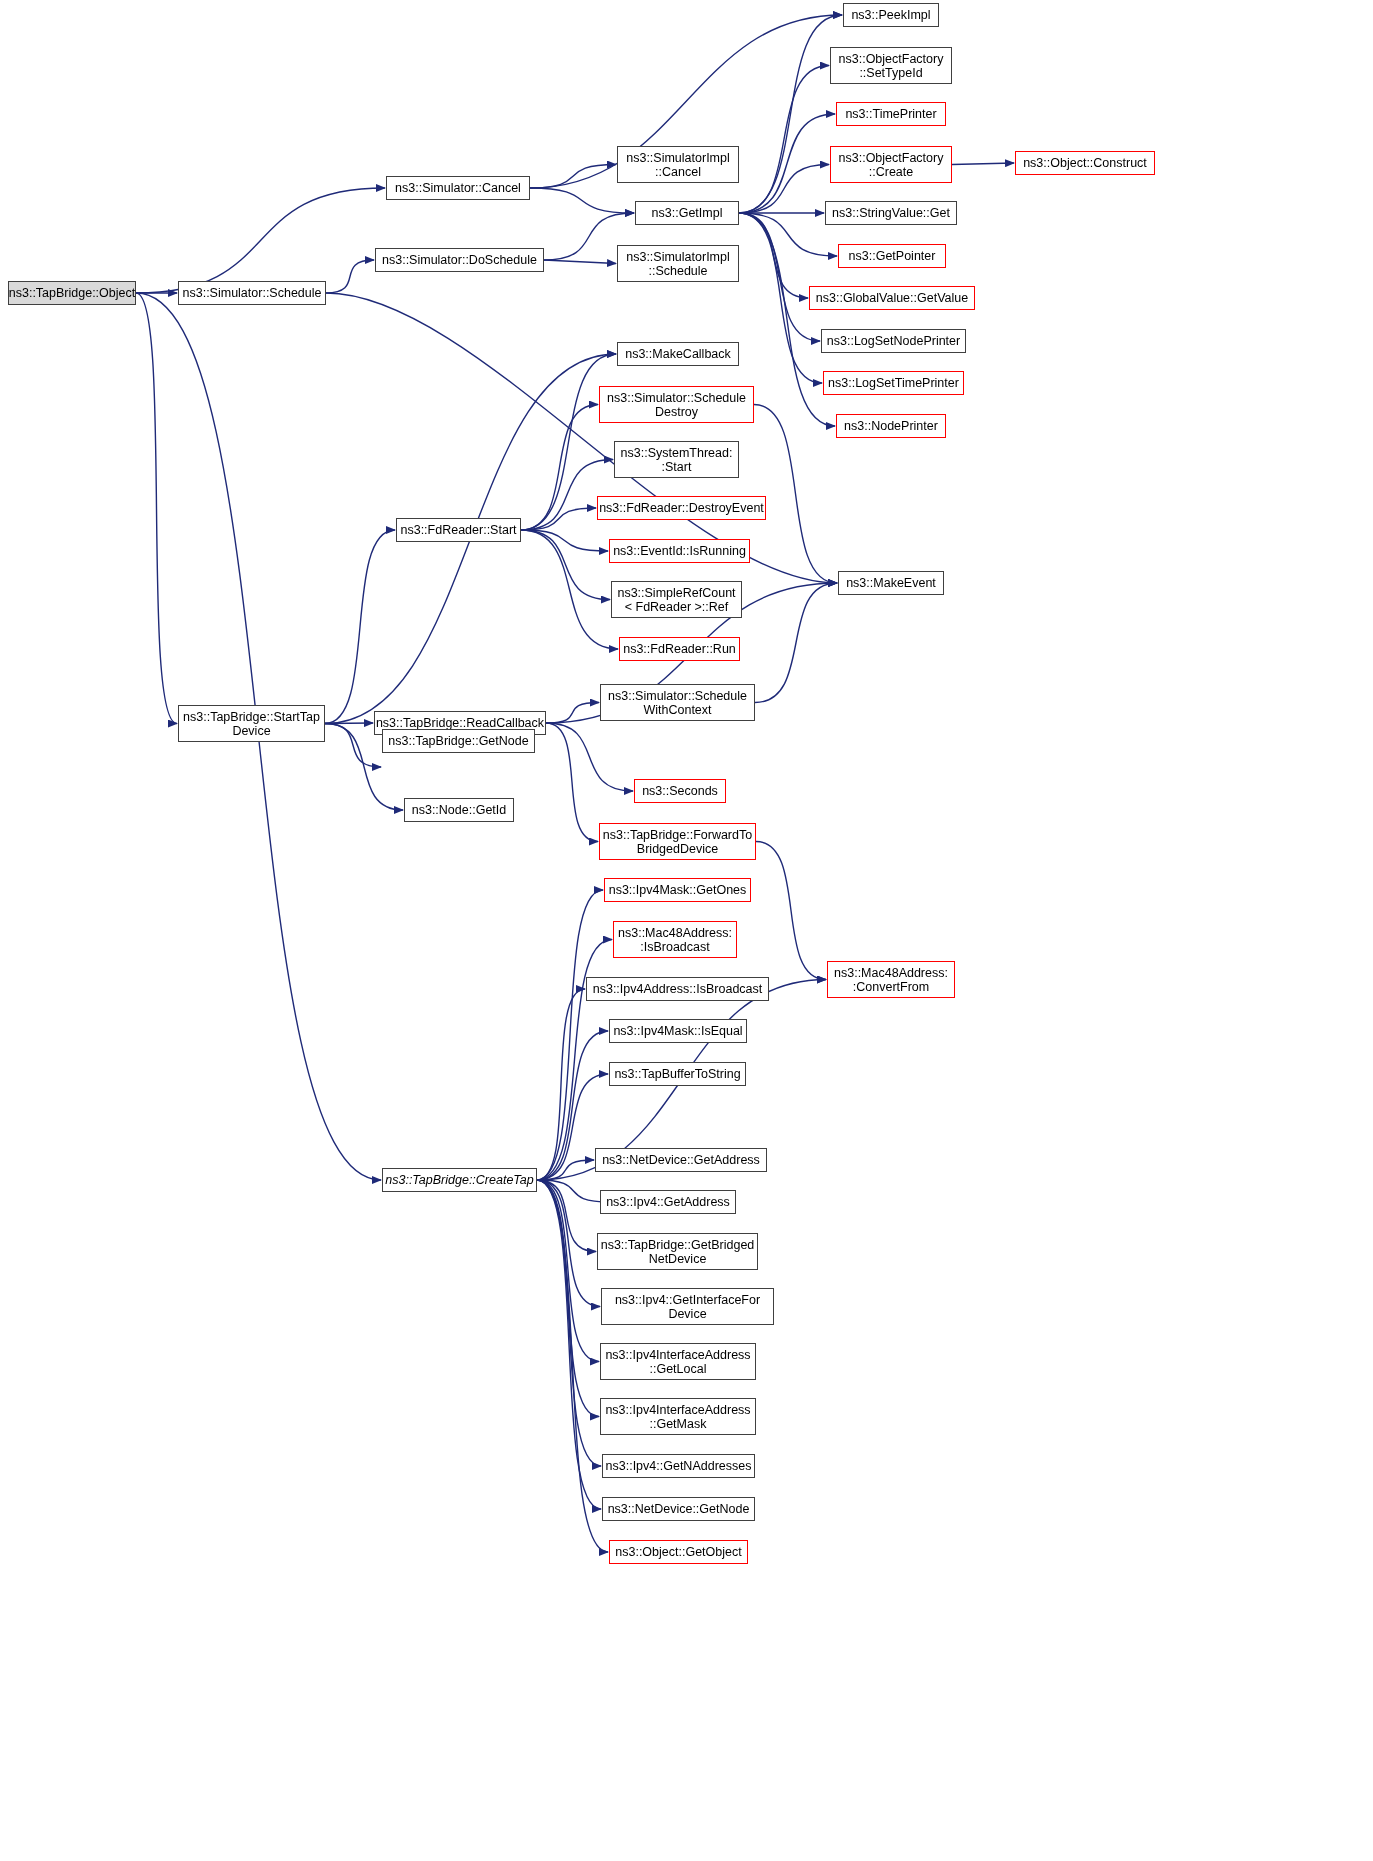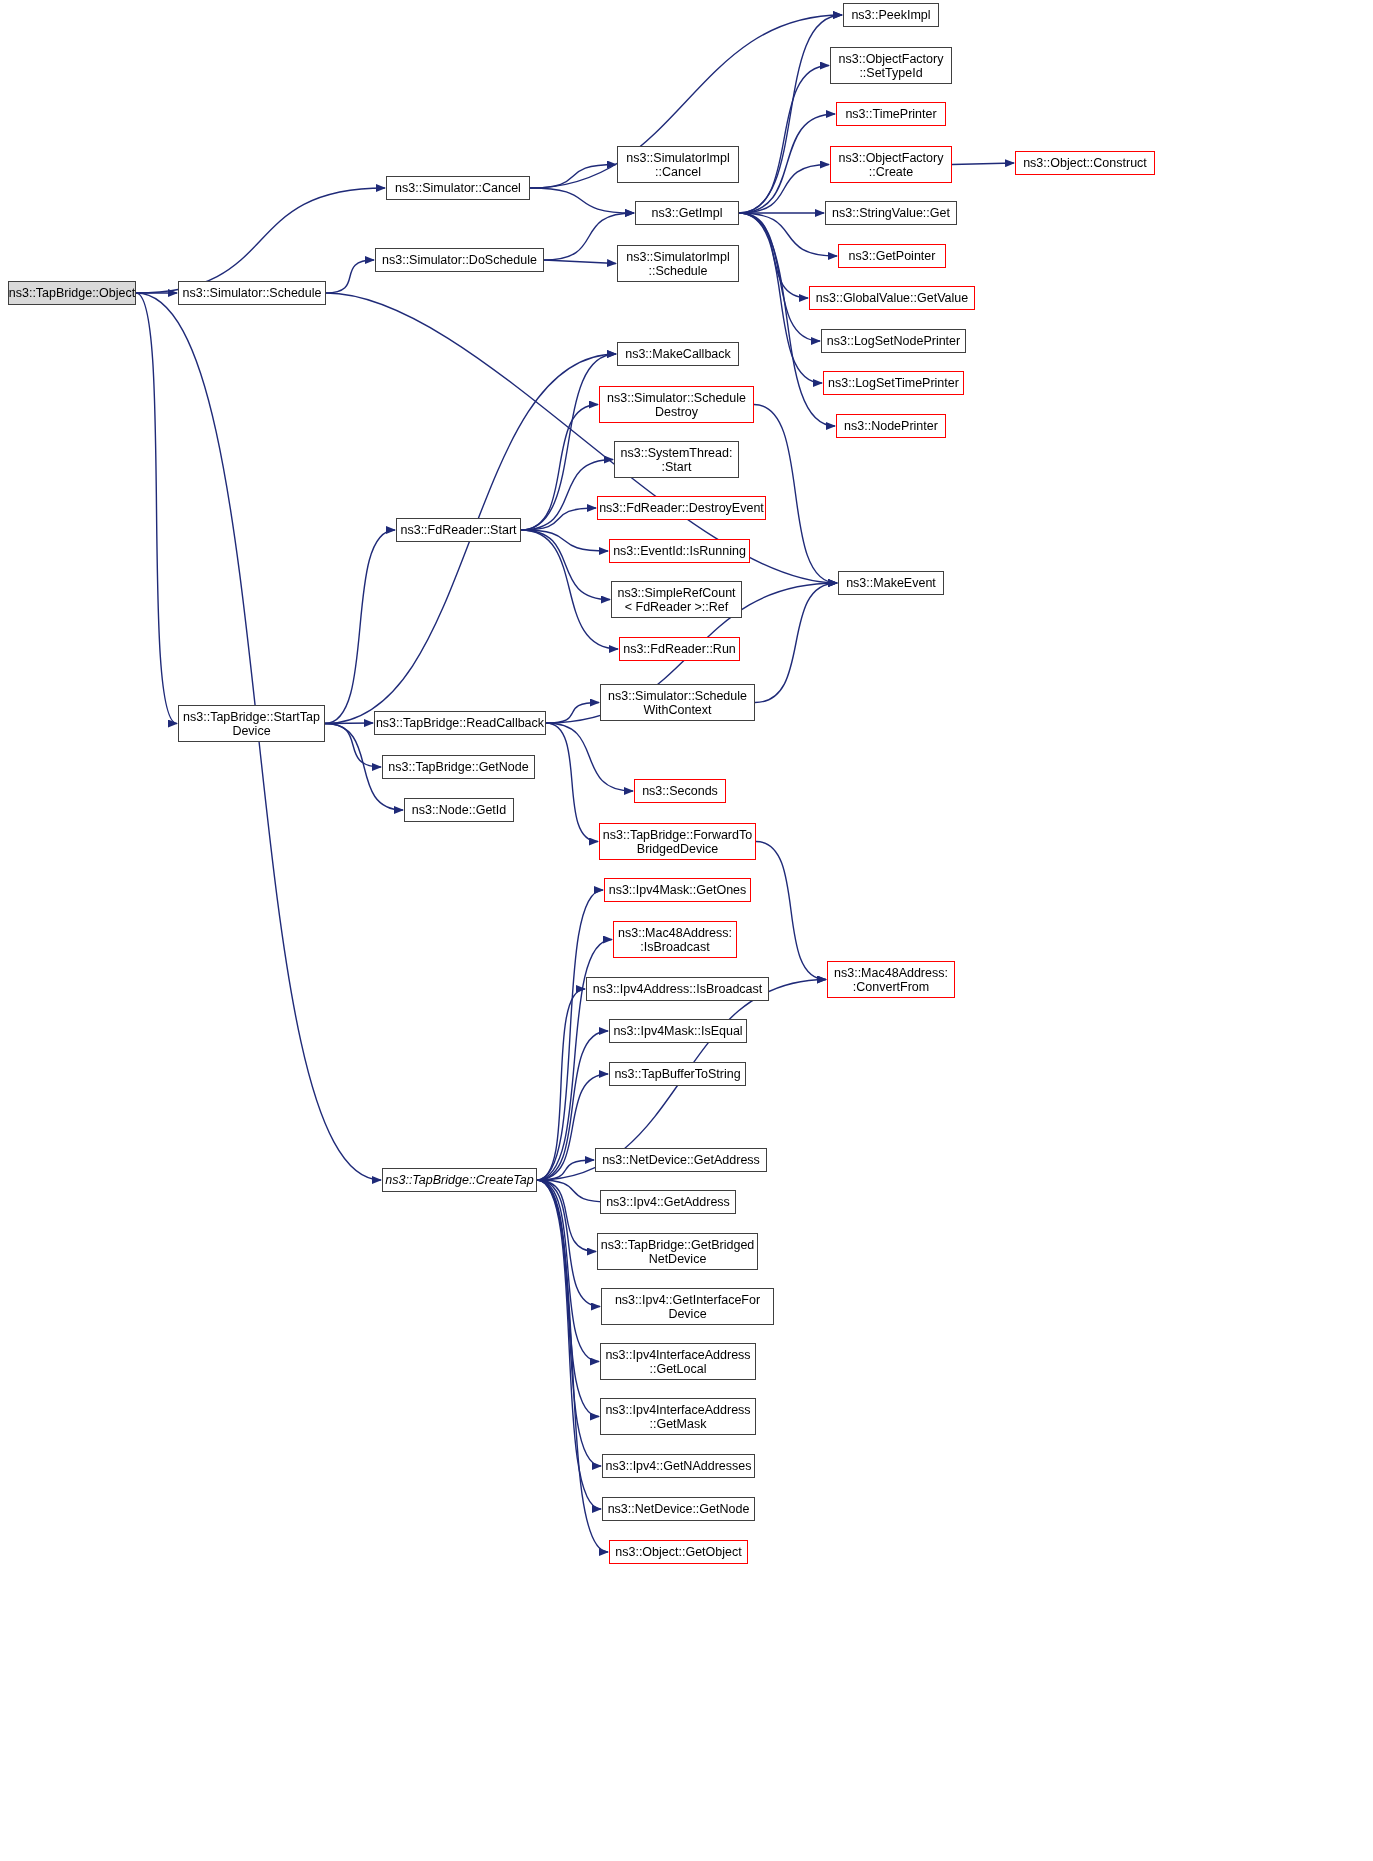--- a/index.html
+++ b/index.html
@@ -150,21 +150,21 @@
       <div class="node" style="left: 611px; top: 581px; width: 131px; height: 37px;">ns3::SimpleRefCount
 &lt; FdReader &gt;::Ref</div>
       <div class="node red" style="left: 619px; top: 637px; width: 121px; height: 24px;">ns3::FdReader::Run</div>
       <div class="node" style="left: 396px; top: 518px; width: 125px; height: 24px;">ns3::FdReader::Start</div>
       <div class="node" style="left: 838px; top: 571px; width: 106px; height: 24px;">ns3::MakeEvent</div>
       <div class="node" style="left: 600px; top: 684px; width: 155px; height: 37px;">ns3::Simulator::Schedule
 WithContext</div>
       <div class="node" style="left: 178px; top: 705px; width: 147px; height: 37px;">ns3::TapBridge::StartTap
 Device</div>
       <div class="node" style="left: 374px; top: 711px; width: 172px; height: 24px;">ns3::TapBridge::ReadCallback</div>
-      <div class="node" style="left: 382px; top: 755px; width: 153px; height: 24px;">ns3::TapBridge::GetNode</div>
+      <div class="node" style="left: 382px; top: 729px; width: 153px; height: 24px;">ns3::TapBridge::GetNode</div>
       <div class="node" style="left: 404px; top: 798px; width: 110px; height: 24px;">ns3::Node::GetId</div>
       <div class="node red" style="left: 634px; top: 779px; width: 92px; height: 24px;">ns3::Seconds</div>
       <div class="node red" style="left: 599px; top: 823px; width: 157px; height: 37px;">ns3::TapBridge::ForwardTo
 BridgedDevice</div>
       <div class="node red" style="left: 604px; top: 878px; width: 147px; height: 24px;">ns3::Ipv4Mask::GetOnes</div>
       <div class="node red" style="left: 613px; top: 921px; width: 124px; height: 37px;">ns3::Mac48Address:
 :IsBroadcast</div>
       <div class="node" style="left: 586px; top: 977px; width: 183px; height: 24px;">ns3::Ipv4Address::IsBroadcast</div>
       <div class="node" style="left: 609px; top: 1019px; width: 138px; height: 24px;">ns3::Ipv4Mask::IsEqual</div>
       <div class="node" style="left: 609px; top: 1062px; width: 137px; height: 24px;">ns3::TapBufferToString</div>

